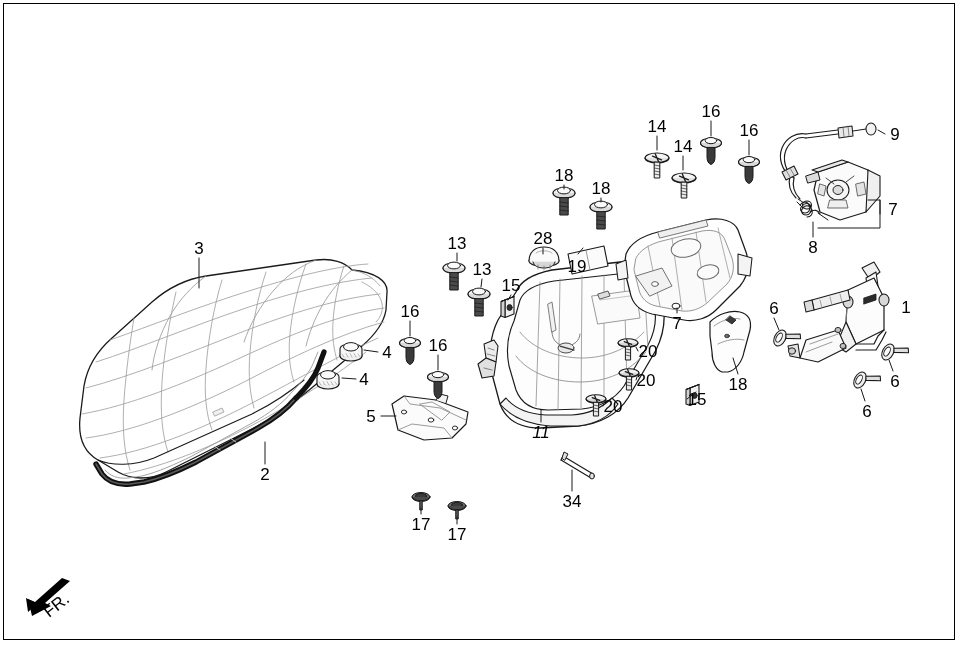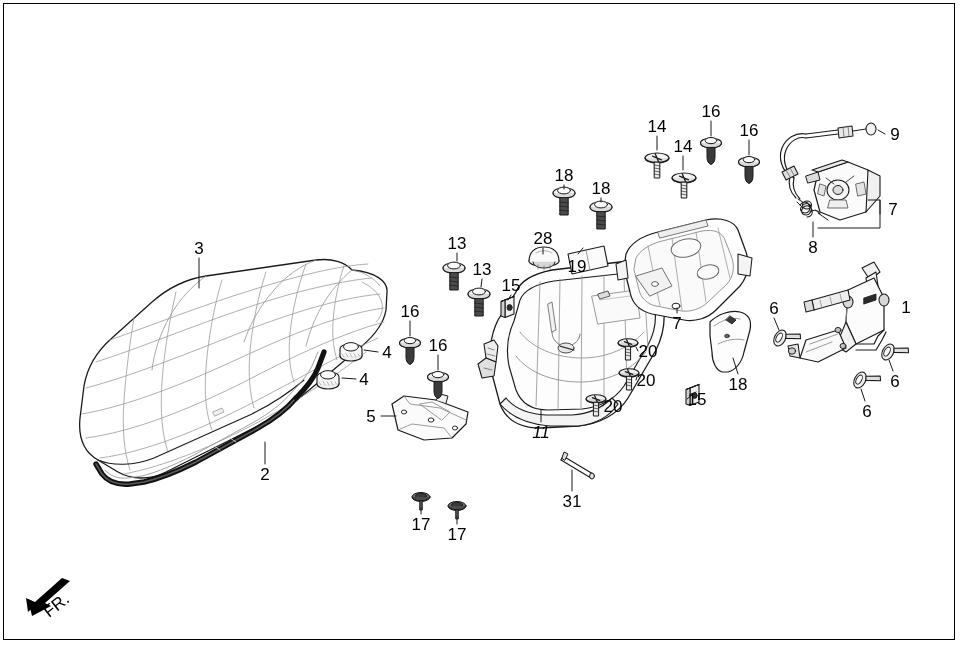--- a/index.html
+++ b/index.html
@@ -524,17 +524,17 @@
       <div class="lbl" style="left: 410px; top: 311px;">16</div>
       <div class="lbl" style="left: 438px; top: 345px;">16</div>
       <div class="lbl" style="left: 421px; top: 524px;">17</div>
       <div class="lbl" style="left: 457px; top: 534px;">17</div>
       <div class="lbl" style="left: 564px; top: 175px;">18</div>
       <div class="lbl" style="left: 601px; top: 188px;">18</div>
       <div class="lbl" style="left: 577px; top: 238px; margin-top: 28px;">19</div>
       <div class="lbl" style="left: 648px; top: 351px;">20</div>
       <div class="lbl" style="left: 646px; top: 380px;">20</div>
       <div class="lbl" style="left: 613px; top: 406px;">20</div>
-      <div class="lbl" style="left: 572px; top: 501px;">31</div>
+      <div class="lbl" style="left: 572px; top: 501px;">34</div>
       <div class="lbl" style="left: 543px; top: 238px;">28</div>
     </div>
 
 </div>
 
 </body></html>

